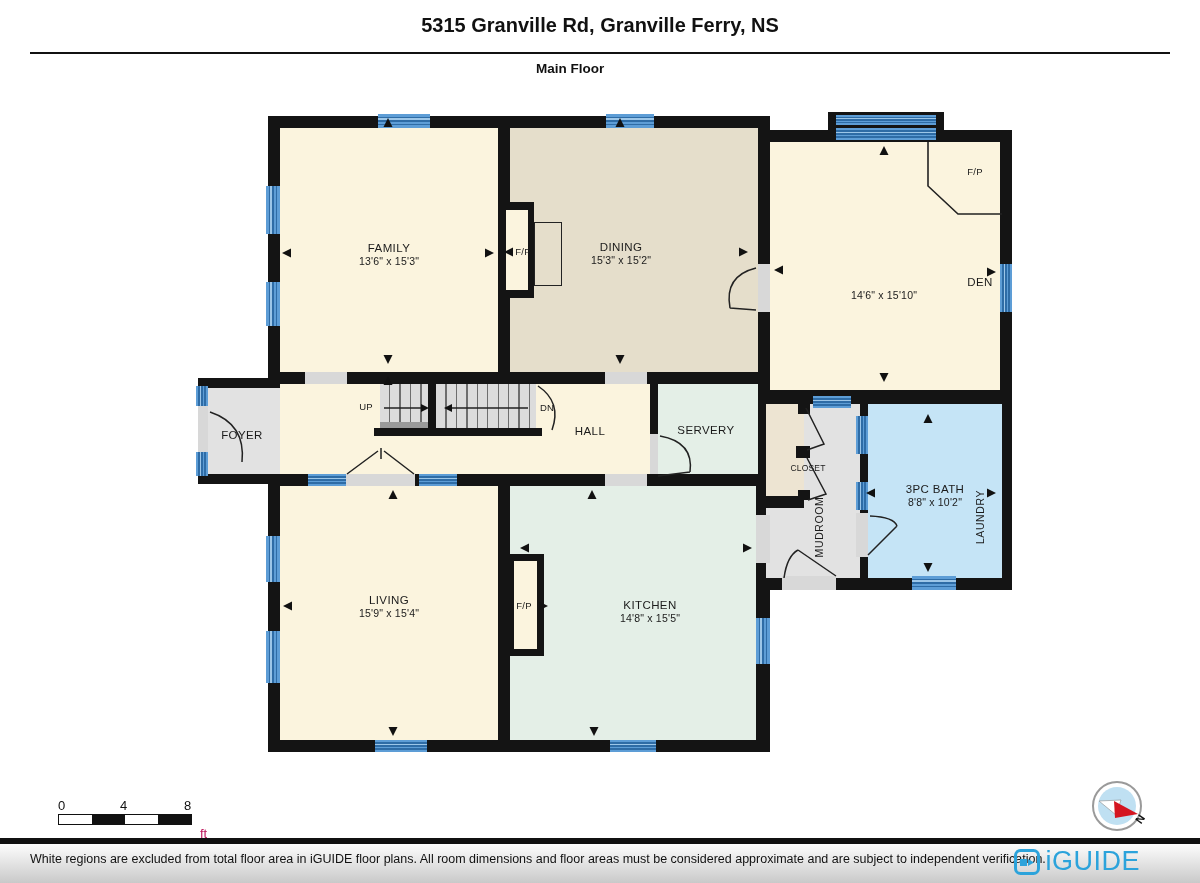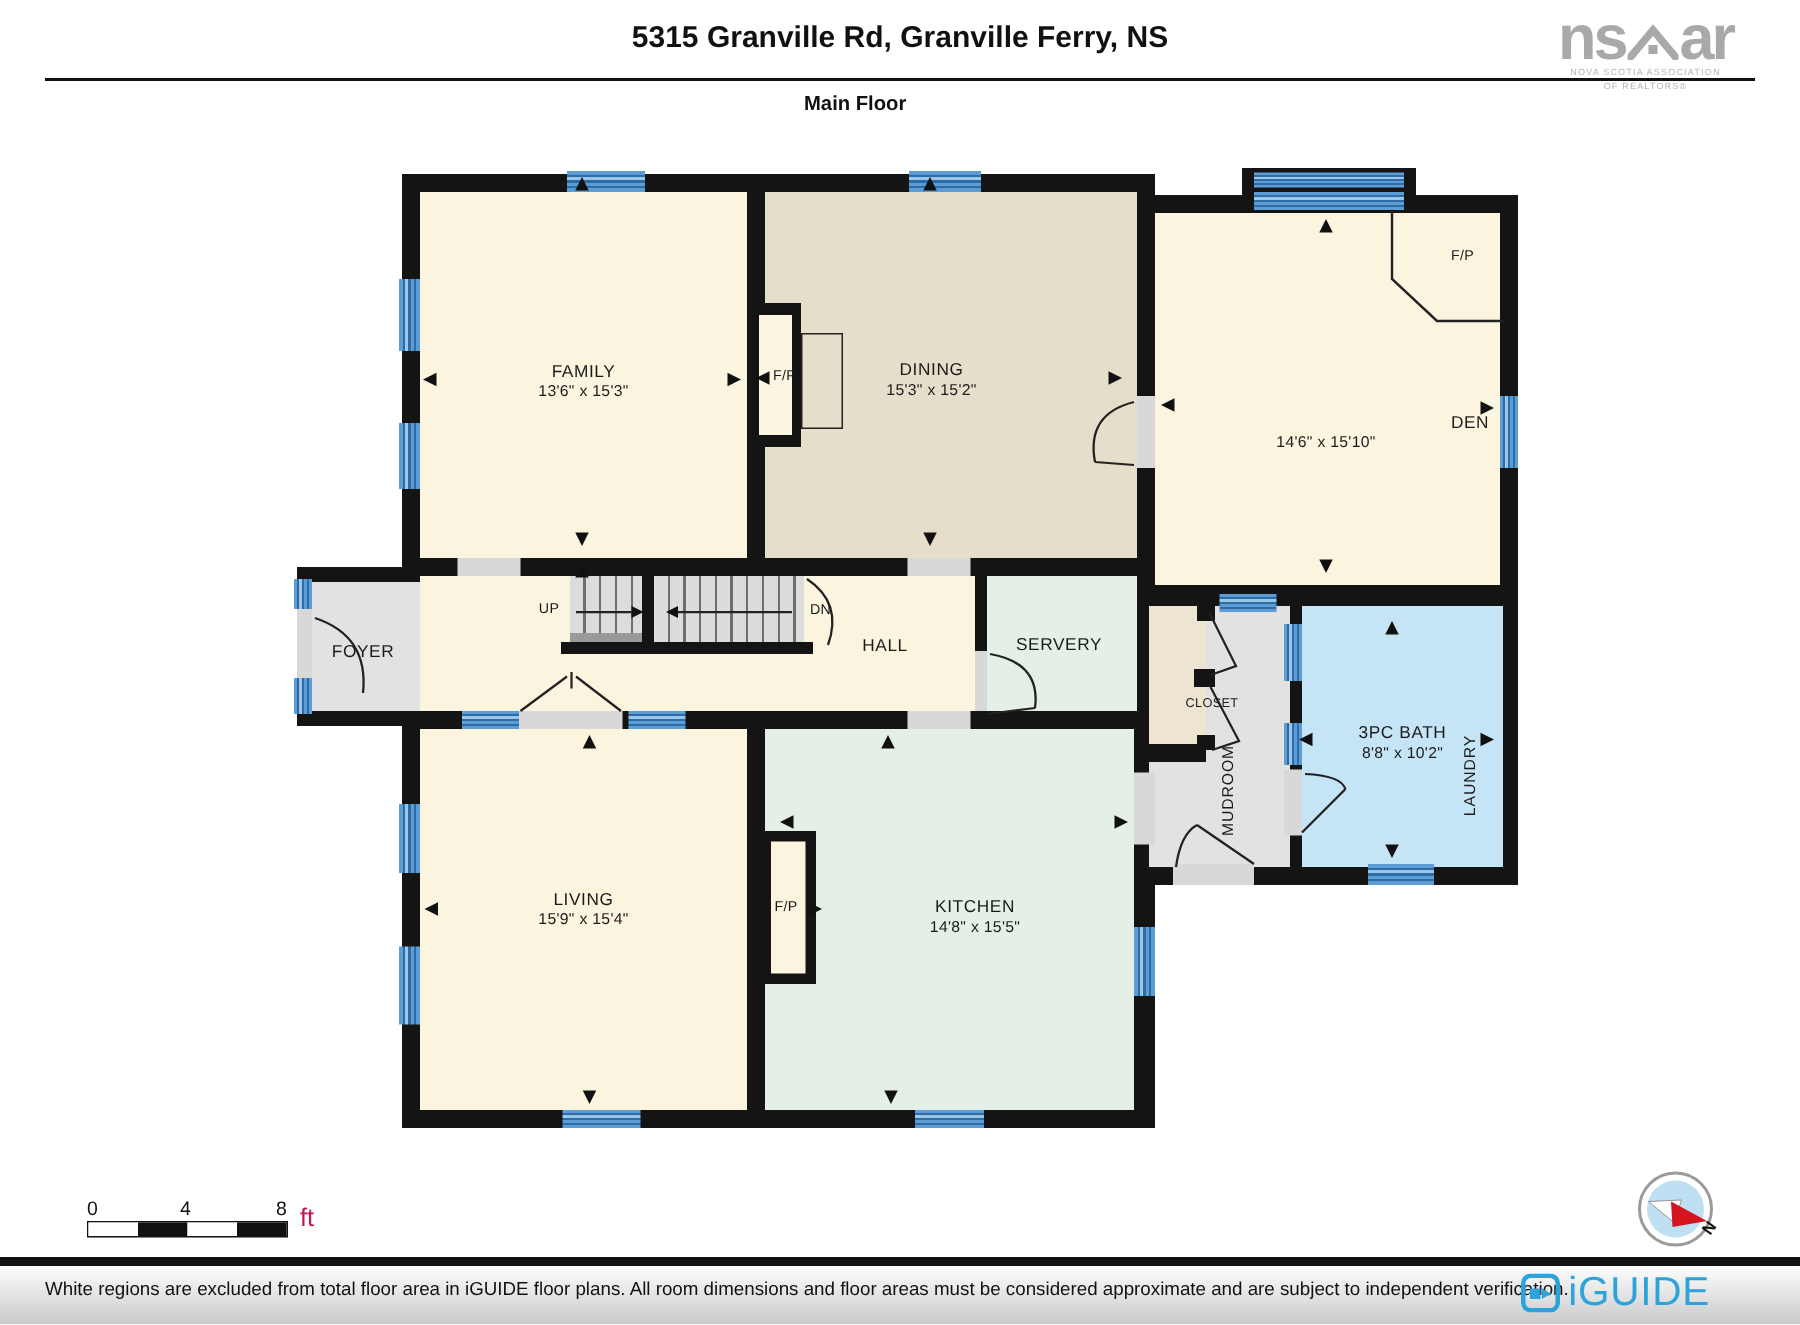--- a/index.html
+++ b/index.html
@@ -20,49 +20,35 @@
   .floorlbl{position:absolute;left:536px;top:61px;font-size:13.5px;font-weight:bold;color:#111;}
   .areas{position:absolute;left:614px;top:61px;font-size:13px;color:#111;line-height:20px;}
   .nsar{position:absolute;right:28px;top:6px;width:150px;text-align:center;color:#ababab;}
   .nsar-row{display:flex;align-items:flex-end;justify-content:center;}
   .nsar-txt{font-size:42px;font-weight:bold;letter-spacing:-2px;line-height:38px;color:#a9a9a9;}
   .nsar-sub{font-size:6px;letter-spacing:.8px;color:#b4b4b4;margin-top:2px;line-height:7px;}
   .scalebar{position:absolute;left:58px;top:798px;width:160px;}
   .ticks{position:relative;height:14px;font-size:13px;color:#111;}
   .bar{margin-top:2px;width:132px;height:9px;border:1.5px solid #111;display:flex;}
   .seg{width:33px;height:100%;}
-  .ft{position:absolute;left:142px;top:4px;font-size:17px;color:#be185d;}
+  .ft{position:absolute;left:142px;top:28px;font-size:13px;color:#be185d;}
   .prepared{position:absolute;left:0;top:808px;width:100%;text-align:center;font-size:12.5px;color:#333;letter-spacing:.3px;}
   .footbar{position:absolute;left:0;top:838px;width:1200px;height:6px;background:#111;}
   .footer{position:absolute;left:0;top:844px;width:1200px;height:39px;background:linear-gradient(180deg,#fdfdfd,#c9c9c9);}
   .disclaimer{position:absolute;left:30px;top:8px;font-size:12.5px;color:#111;}
   .iguide{position:absolute;right:60px;top:2px;display:flex;align-items:center;gap:5px;color:#2ca3db;font-size:27px;letter-spacing:.5px;}
   .compass-n{position:absolute;left:1136px;top:813px;font-size:11px;font-weight:bold;color:#111;transform:rotate(-55deg);}
   svg{display:block;}
 </style>
 </head>
 <body>
 
 <div class="page">
 
   <div class="title">5315 Granville Rd, Granville Ferry, NS</div>
-  <div class="nsar">
-    <div class="nsar-row">
-      <span class="nsar-txt">ns</span>
-      <span style="margin:0 1px 4px 1px;">
-        <svg width="34" height="26" viewBox="0 0 34 26">
-            <path d="M2 24 L17 6 L32 24" fill="none" stroke="#a9a9a9" stroke-width="5" stroke-linecap="round"></path>
-            <rect x="14" y="16" width="6" height="6" fill="#a9a9a9"></rect>
-          </svg>
-      </span>
-      <span class="nsar-txt">ar</span>
-    </div>
-    <div class="nsar-sub">NOVA SCOTIA ASSOCIATION</div>
-    <div class="nsar-sub">OF REALTORS®</div>
-  </div>
   <div class="a" style="left:30px;top:52px;width:1140px;height:2px;background:#111;"></div>
   <div class="floorlbl">Main Floor</div>
 
   <div class="a wall" style="left:268px;top:116px;width:502px;height:268px;"></div>
   <div class="a wall" style="left:758px;top:130px;width:254px;height:272px;"></div>
   <div class="a wall" style="left:198px;top:378px;width:84px;height:106px;"></div>
   <div class="a wall" style="left:268px;top:372px;width:502px;height:114px;"></div>
   <div class="a wall" style="left:758px;top:394px;width:254px;height:196px;"></div>
   <div class="a wall" style="left:268px;top:474px;width:502px;height:278px;"></div>
 

